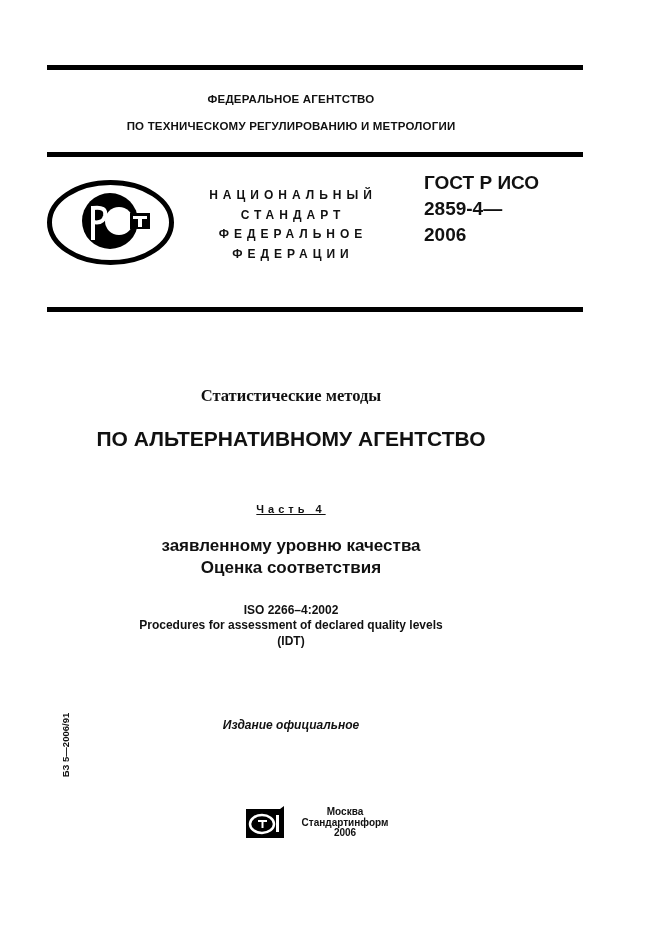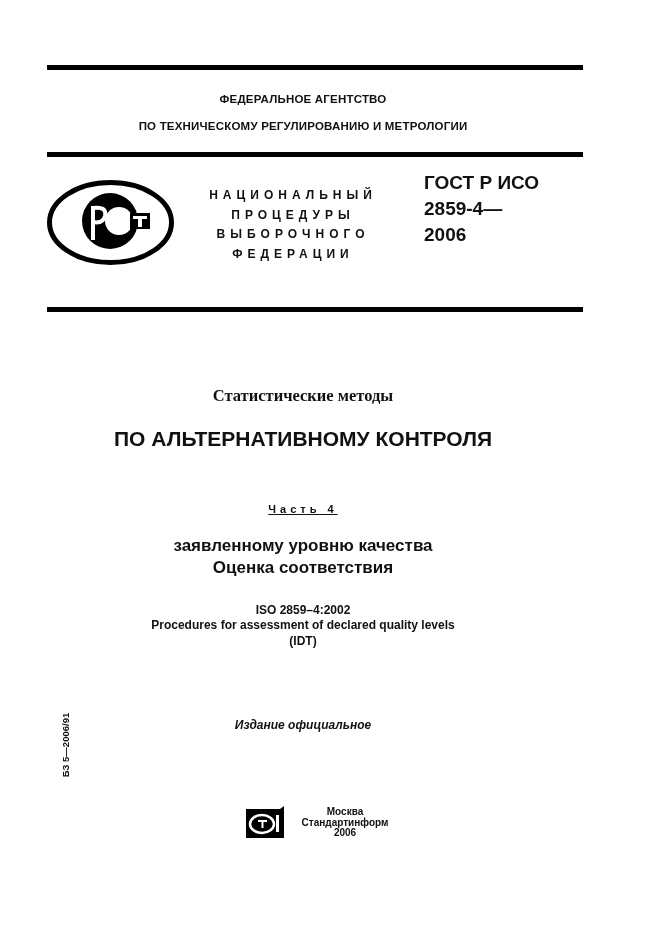--- a/index.html
+++ b/index.html
@@ -1,19 +1,19 @@
 <!DOCTYPE html>
 <html><head>
 <meta charset="utf-8">
 <style>
   html, body { margin:0; padding:0; background:#fff; }
   body { width:661px; height:936px; position:relative; overflow:hidden;
          font-family:"Liberation Sans", sans-serif; color:#111; }
   .rule { position:absolute; left:47px; width:536px; background:#000; }
-  .center { position:absolute; left:16px; width:574px; text-align:center; font-weight:bold; }
+  .center { position:absolute; left:4px; width:574px; text-align:center; font-weight:bold; }
   .agency { font-size:11.5px; letter-spacing:0.2px; }
   .std-label { position:absolute; left:198px; width:190px; text-align:center;
                font-weight:bold; font-size:12px; letter-spacing:5px; line-height:19.5px; top:186px; }
   .std-label div { white-space:nowrap; }
   .gost { position:absolute; left:424px; top:170px; font-weight:bold; font-size:19px; line-height:26px; }
   .gost div { white-space:nowrap; }
   .logo { position:absolute; left:47px; top:180px; width:127px; height:85px; }
   .series { top:386px; font-size:16.5px;font-family:Liberation Serif, serif; }
   .title { top:424px; font-size:21px; line-height:29px; }
   .part { top:503px; font-size:11px; letter-spacing:4px;text-decoration:underline; }
@@ -44,48 +44,48 @@
     <rect x="83" y="33" width="20" height="16" fill="#000"></rect>
     <rect x="86" y="36" width="14" height="3" fill="#fff"></rect>
     <rect x="91" y="36" width="4" height="11" fill="#fff"></rect>
     <path d="M46 26 L46 60" stroke="#fff" stroke-width="4"></path>
     <path d="M46 28 Q60 26 58 36 Q56 44 46 42" fill="none" stroke="#fff" stroke-width="4"></path>
   </svg>
 </div>
 
 <div class="std-label">
   <div>НАЦИОНАЛЬНЫЙ</div>
-  <div>ПРОЦЕДУРЫ</div>
-  <div>ВЫБОРОЧНОГО</div>
+  <div>СТАНДАРТ</div>
+  <div>ФЕДЕРАЛЬНОЕ</div>
   <div>ФЕДЕРАЦИИ</div>
 </div>
 
 <div class="gost">
   <div>ГОСТ Р ИСО</div>
   <div>2859-4—</div>
   <div>2006</div>
 </div>
 
 <div class="rule" style="top:307px;height:5px;"></div>
 
 <div class="center series">Статистические методы</div>
 
 <div class="center title">
-  <div>ПО АЛЬТЕРНАТИВНОМУ КОНТРОЛЯ</div>
+  <div>ПО АЛЬТЕРНАТИВНОМУ АГЕНТСТВО</div>
 </div>
 
 <div class="center part">Часть 4</div>
 
 <div class="center subtitle">
   <div>заявленному уровню качества</div>
   <div>Оценка соответствия</div>
 </div>
 
 <div class="center iso">
-  <div>ISO 2859–4:2002</div>
+  <div>ISO 2266–4:2002</div>
   <div>Procedures for assessment of declared quality levels</div>
   <div>(IDT)</div>
 </div>
 
 <div class="center edition">Издание официальное</div>
 
 <div class="side">БЗ 5—2006/91</div>
 
 <div class="pub-logo">
   <svg width="40" height="32" viewBox="0 0 40 32">

